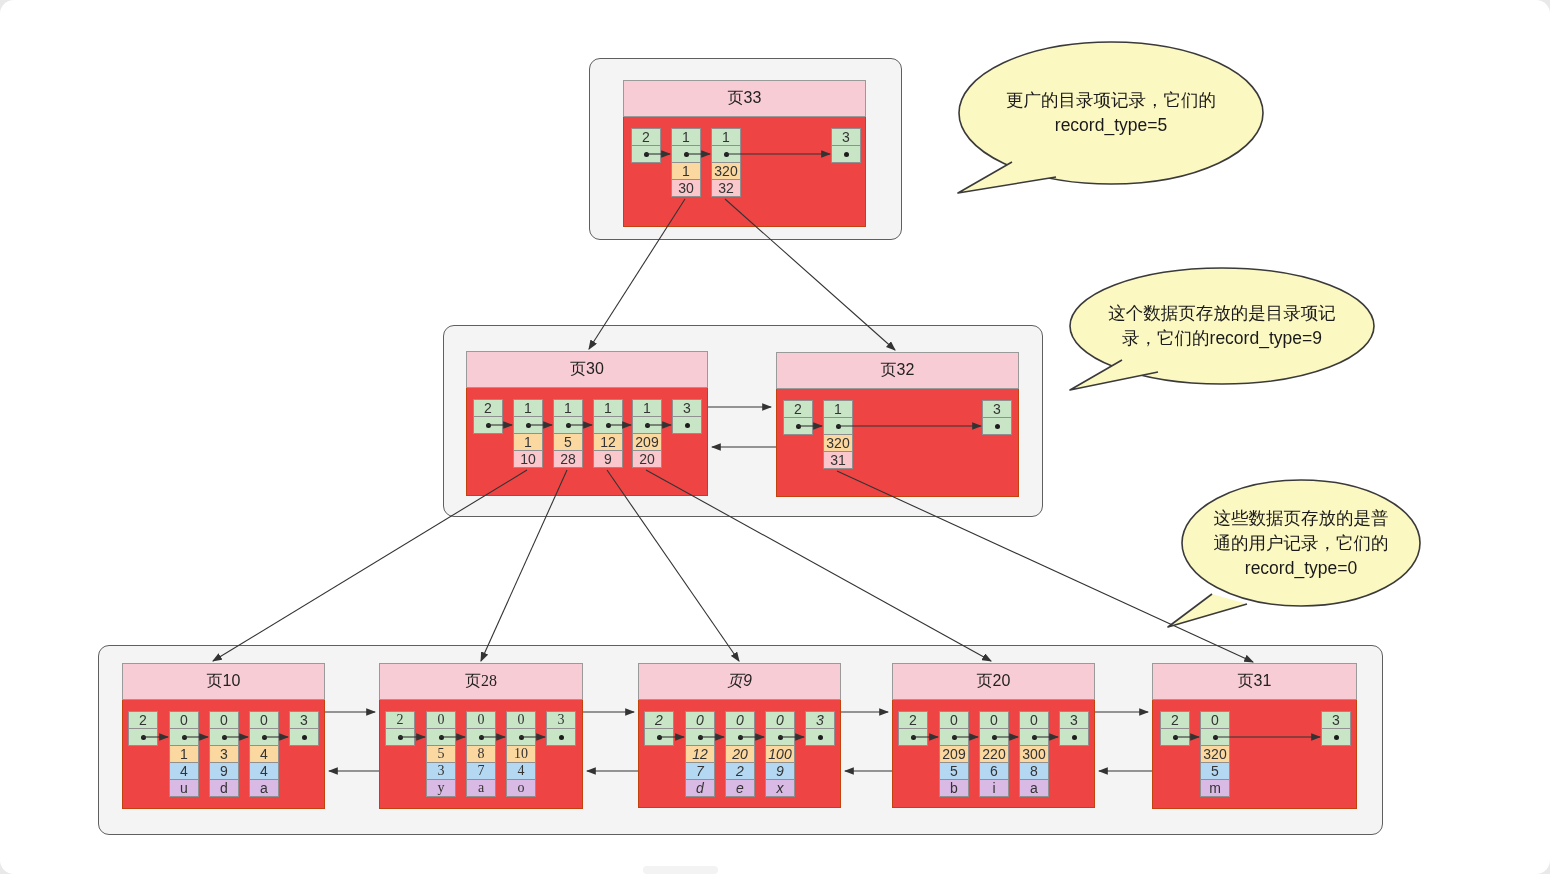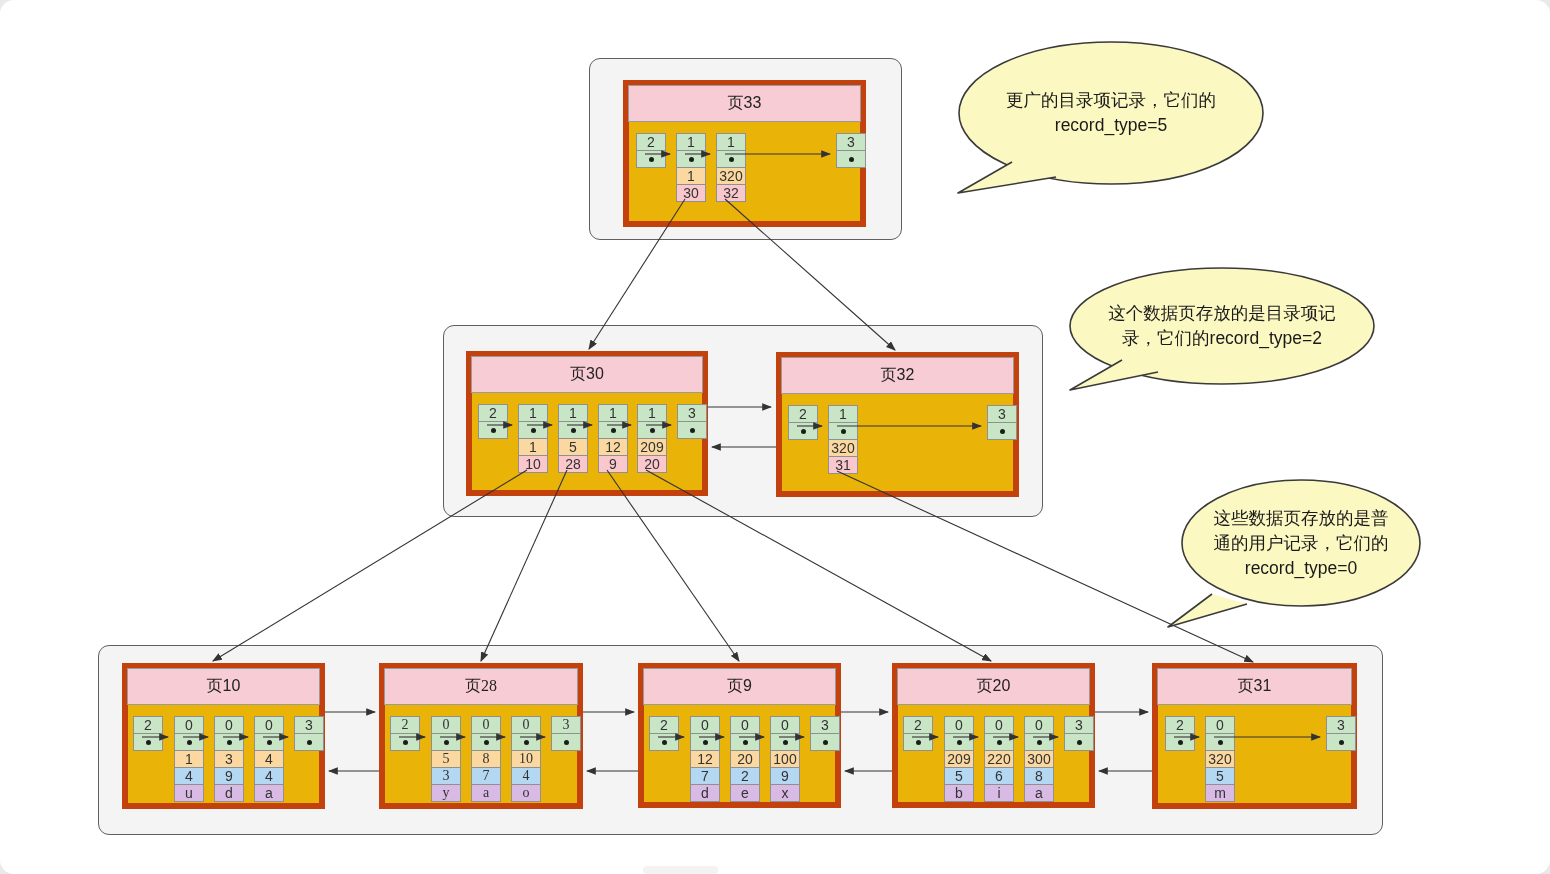--- a/index.html
+++ b/index.html
@@ -1,18 +1,18 @@
 <!DOCTYPE html>
 <html><head>
 <meta charset="utf-8">
 <style>
   html,body{margin:0;padding:0;background:#e9e9e9;font-family:"Liberation Sans","DejaVu Sans",sans-serif;}
   #canvas{position:relative;width:1550px;height:874px;background:#ffffff;border-radius:14px;overflow:hidden;margin:0 auto;}
   .container{position:absolute;background:#f4f4f4;border:1px solid #5f5f5f;border-radius:11px;box-sizing:border-box;}
-  .page{position:absolute;background:#eab308;border:6px solid #c2410c;box-sizing:border-box;}
+  .page{position:absolute;background:#ef4444;border:1px solid #c2410c;box-sizing:border-box;}
   .page-header{position:absolute;left:-1px;top:-1px;right:-1px;height:37px;background:#f8ccd4;border:1px solid #9a9a9a;
     display:flex;align-items:center;justify-content:center;font-size:16px;color:#222;box-sizing:border-box;}
   .rec{position:absolute;width:30px;}
   .cell{width:30px;height:18px;border:1px solid #909090;box-sizing:border-box;margin-top:-1px;
     display:flex;align-items:center;justify-content:center;font-size:14px;color:#333;line-height:1;}
   .cell:first-child{margin-top:0;}
   .c-green{background:#c8e5c6;}
   .c-orange{background:#fbd8a0;}
   .c-pink{background:#f9c7cc;}
   .c-blue{background:#b5d8f2;}
@@ -208,21 +208,21 @@
         <div class="cell c-blue">4</div>
         <div class="cell c-purple">o</div>
       </div>
       <div class="rec" style="left: 166px; top: 47px;">
         <div class="cell c-green">3</div>
         <div class="cell c-green">
           <div class="dot"></div>
         </div>
       </div>
     </div>
-    <div class="page" style="left: 638px; top: 663px; width: 203px; height: 145px;">
+    <div class="page" style="left: 638px; top: 663px; width: 203px; height: 145px; font-style: italic;">
       <div class="page-header">页9</div>
       <div class="rec" style="left: 5px; top: 47px;">
         <div class="cell c-green">2</div>
         <div class="cell c-green">
           <div class="dot"></div>
         </div>
       </div>
       <div class="rec" style="left: 46px; top: 47px;">
         <div class="cell c-green">0</div>
         <div class="cell c-green">
@@ -380,21 +380,21 @@
       <path d="M1122,360 L1070,390 L1158,372" fill="#fbf8c2" stroke="#3a3a3a" stroke-width="1.6" stroke-linejoin="round"></path>
       <ellipse cx="1301" cy="543" rx="119" ry="63" fill="#fbf8c2" stroke="#3a3a3a" stroke-width="1.6"></ellipse>
       <path d="M1212,594 L1168,627 L1247,604" fill="#fbf8c2" stroke="#3a3a3a" stroke-width="1.6" stroke-linejoin="round"></path>
     </svg>
     <div class="bubble-text" style="left: 959px; top: 42px; width: 304px; height: 142px;">
       <div>更广的目录项记录，它们的</div>
       <div>record_type=5</div>
     </div>
     <div class="bubble-text" style="left: 1070px; top: 268px; width: 304px; height: 116px;">
       <div>这个数据页存放的是目录项记</div>
-      <div>录，它们的record_type=2</div>
+      <div>录，它们的record_type=9</div>
     </div>
     <div class="bubble-text" style="left: 1182px; top: 480px; width: 238px; height: 126px;">
       <div>这些数据页存放的是普</div>
       <div>通的用户记录，它们的</div>
       <div>record_type=0</div>
     </div>
     <div class="hint-partial" style="left: 643px; top: 866px; width: 75px; height: 8px;"></div>
   </div>
 
 </body></html>

